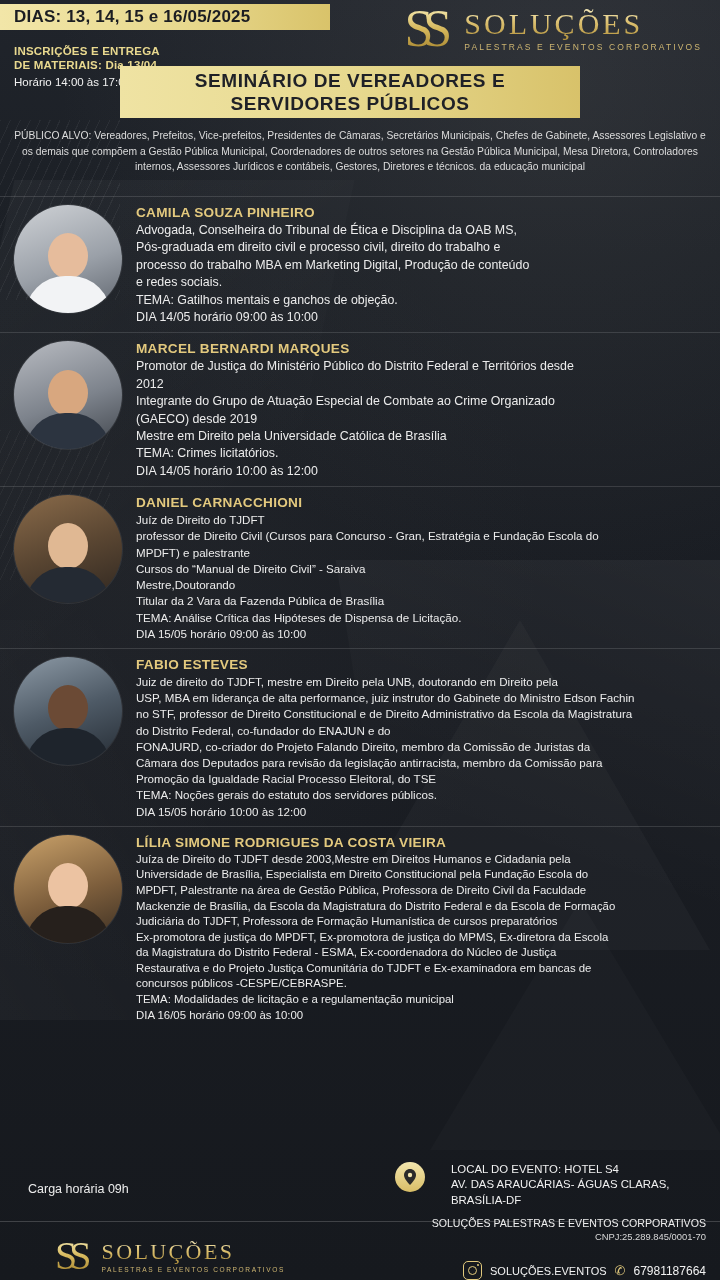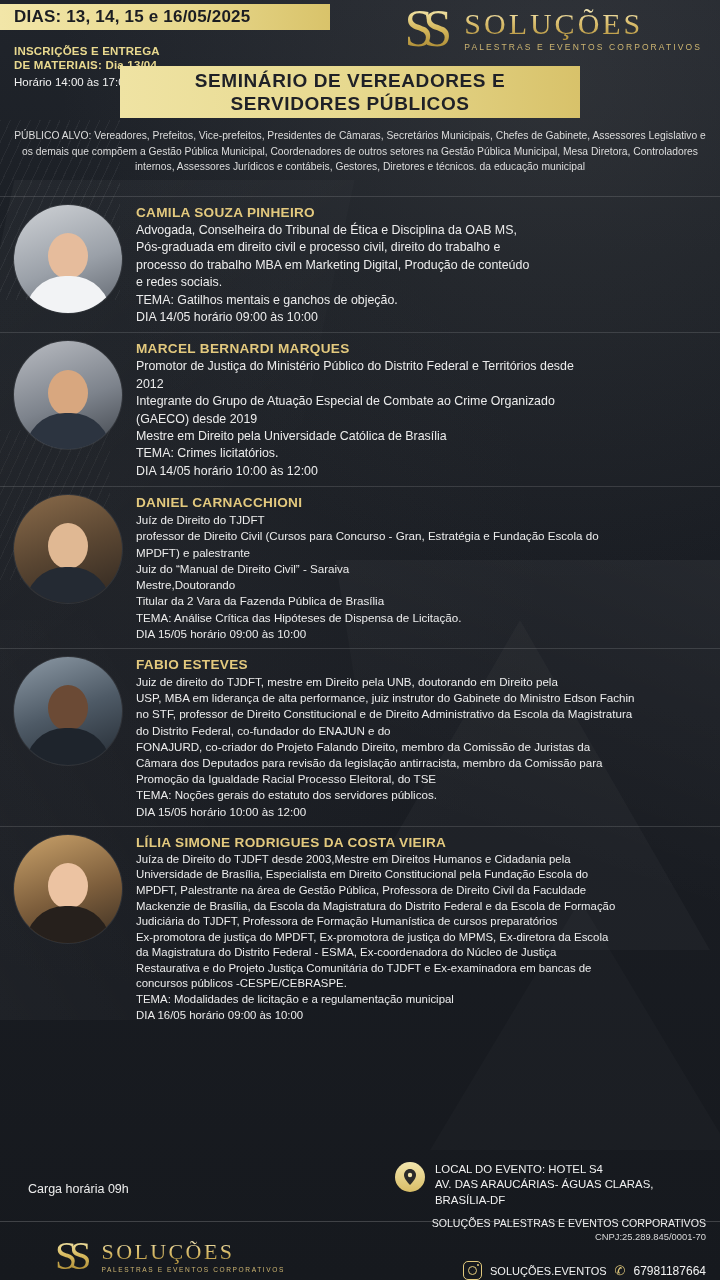--- a/index.html
+++ b/index.html
@@ -105,21 +105,21 @@
   .sp-name{
     color:#e3c97e;font-weight:bold;font-size:13.6px;letter-spacing:.3px;margin-bottom:2px;
   }
   .sp-line{font-size:12.4px;line-height:17.4px;color:#ececec;}
   .sp.small .sp-line{font-size:11.6px;line-height:16.2px;}
   .sp.tiny .sp-line{font-size:11.4px;line-height:15.6px;}
 
   
   .footer{position:absolute;left:0;right:0;bottom:0;height:120px;}
   .carga{position:absolute;left:28px;bottom:84px;font-size:12.5px;color:#ededed;}
-  .venue{position:absolute;left:395px;bottom:72px;display:flex;gap:10px;align-items:flex-start;}
+  .venue{position:absolute;left:395px;bottom:72px;display:flex;gap:26px;align-items:flex-start;}
   .pin{
     width:30px;height:30px;border-radius:50%;
     background:linear-gradient(180deg,#f3e6ae 0%,#d8bd66 100%);
     display:flex;align-items:center;justify-content:center;flex:0 0 auto;
   }
   .pin svg{display:block;}
   .venue .vt{font-size:11.4px;line-height:15.5px;color:#f0f0f0;}
   .sep{position:absolute;left:0;right:0;bottom:58px;height:1px;background:rgba(255,255,255,0.18);}
   .foot-brand{position:absolute;left:55px;bottom:6px;display:flex;align-items:center;gap:8px;}
   .foot-brand .mark{
@@ -230,21 +230,21 @@
       <div class="photo">
         <div class="ph-bg" style="background:linear-gradient(160deg,#8a6b4a 0%,#5a4632 50%,#2e2620 100%)"></div>
         <div class="head" style="background:#e0b893"></div>
         <div class="body" style="background:#242a33"></div>
       </div>
       <div class="info">
         <div class="sp-name">DANIEL CARNACCHIONI</div>
         <div class="sp-line">Juíz de Direito do TJDFT</div>
         <div class="sp-line">professor de Direito Civil (Cursos para Concurso - Gran, Estratégia e Fundação Escola do</div>
         <div class="sp-line">MPDFT) e palestrante</div>
-        <div class="sp-line">Juiz do “Manual de Direito Civil” - Saraiva</div>
+        <div class="sp-line">Cursos do “Manual de Direito Civil” - Saraiva</div>
         <div class="sp-line">Mestre,Doutorando</div>
         <div class="sp-line">Titular da 2 Vara da Fazenda Pública de Brasília</div>
         <div class="sp-line">TEMA: Análise Crítica das Hipóteses de Dispensa de Licitação.</div>
         <div class="sp-line">DIA 15/05 horário 09:00  às 10:00</div>
       </div>
     </div>
 
     <div class="sp small">
       <div class="photo">
         <div class="ph-bg" style="background:linear-gradient(160deg,#8d9aa6 0%,#4e5a66 50%,#232a32 100%)"></div>

